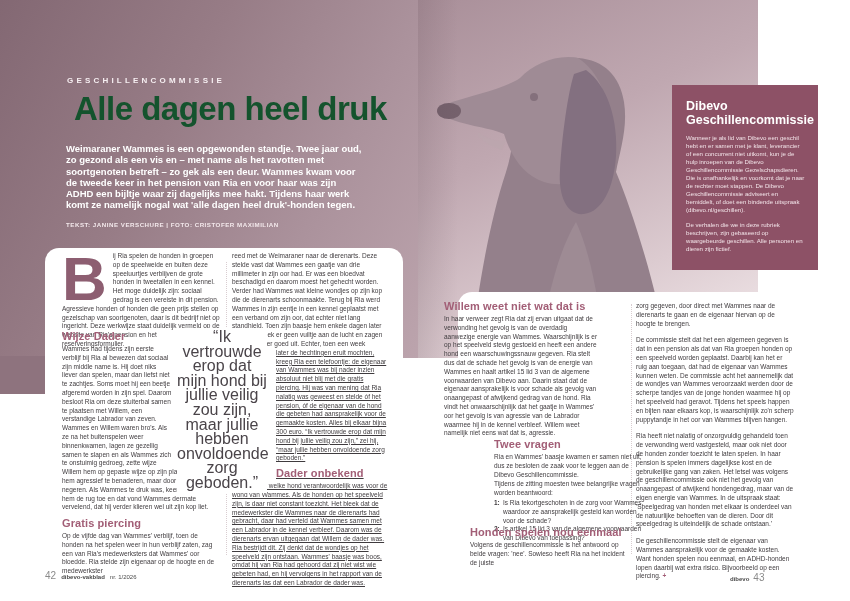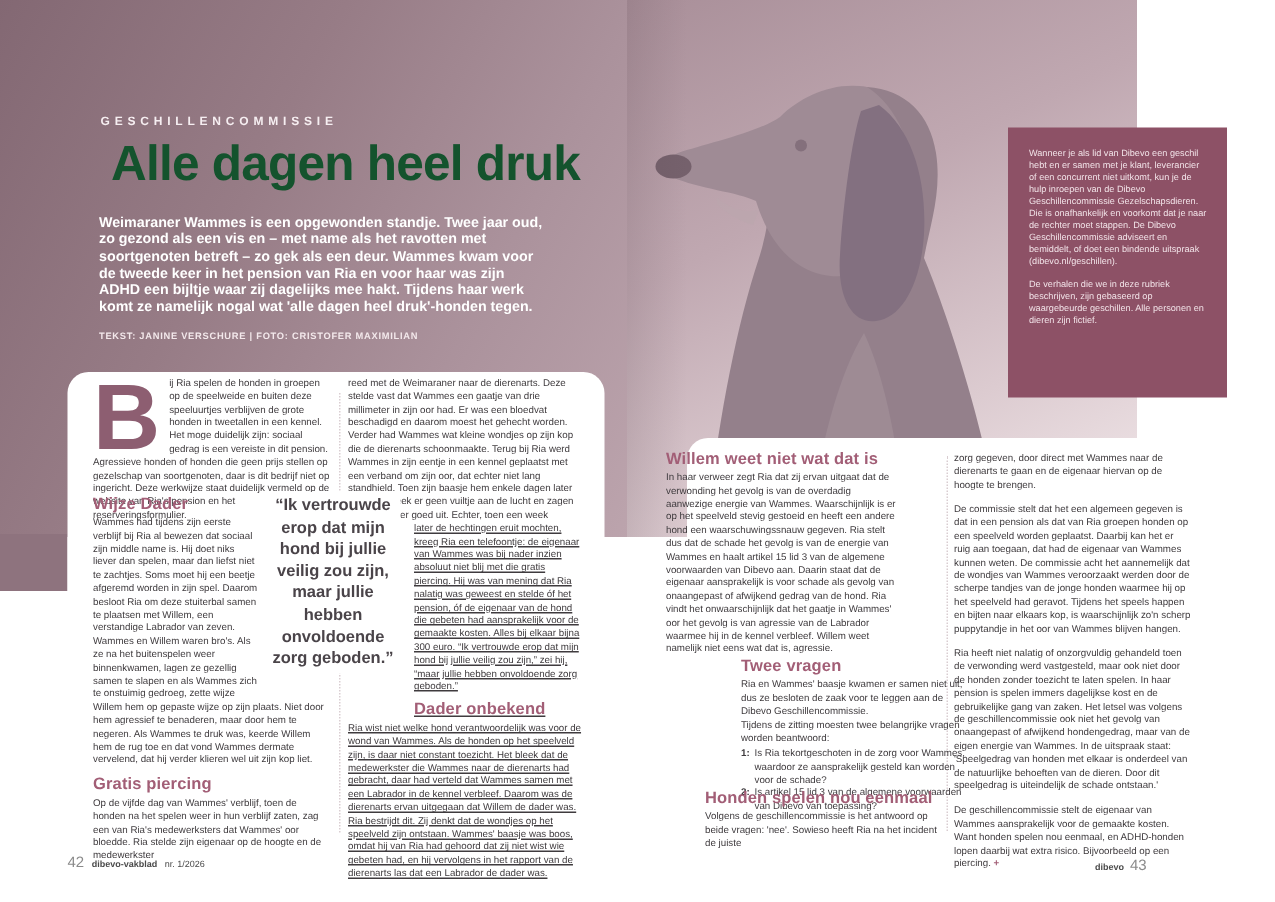--- a/index.html
+++ b/index.html
@@ -47,21 +47,21 @@
   .wijze-sec{position:absolute;left:62px;top:330px;width:158px;}
   .push-r{float:right;width:48px;height:122px;}
   .gratis-sec{position:absolute;left:62px;top:517px;width:158px;}
 
   .colb{position:absolute;left:232px;top:252px;width:156px;}
   .colb .flow{margin-top:0;text-decoration:underline;}
   .push-l{float:left;width:44px;height:128px;}
   .colb h3.sub{margin-top:4px;}
 
   .pullquote{position:absolute;left:177px;top:328px;width:90px;background:#ffffff;
-    text-align:center;font-size:11px;line-height:14.6px;color:#4a4449;padding:2px 0;font-weight:bold;}
+    text-align:center;font-size:16px;line-height:14.6px;color:#4a4449;padding:2px 0;}
 
   
   .willem-sec{position:absolute;left:444px;top:300px;width:156px;}
   .vragen-sec{position:absolute;left:494px;top:438px;width:156px;}
   .vragen-sec p{margin:0 0 1px 0;}
   .qitem{display:flex;margin:0;}
   .qnum{flex:0 0 9px;font-size:6.5px;line-height:8.8px;font-weight:bold;}
   .qtext{flex:1;font-size:6.5px;line-height:8.8px;}
   .honden-sec{position:absolute;left:470px;top:526px;width:156px;}
   .col2{position:absolute;left:636px;top:302px;width:158px;}
@@ -167,20 +167,21 @@
   </div>
 
   <div class="col2">
     <p class="body">zorg gegeven, door direct met Wammes naar de dierenarts te gaan en de eigenaar hiervan op de hoogte te brengen.</p>
     <p class="body">De commissie stelt dat het een algemeen gegeven is dat in een pension als dat van Ria groepen honden op een speelveld worden geplaatst. Daarbij kan het er ruig aan toegaan, dat had de eigenaar van Wammes kunnen weten. De commissie acht het aannemelijk dat de wondjes van Wammes veroorzaakt werden door de scherpe tandjes van de jonge honden waarmee hij op het speelveld had geravot. Tijdens het speels happen en bijten naar elkaars kop, is waarschijnlijk zo'n scherp puppytandje in het oor van Wammes blijven hangen.</p>
     <p class="body">Ria heeft niet nalatig of onzorgvuldig gehandeld toen de verwonding werd vastgesteld, maar ook niet door de honden zonder toezicht te laten spelen. In haar pension is spelen immers dagelijkse kost en de gebruikelijke gang van zaken. Het letsel was volgens de geschillencommissie ook niet het gevolg van onaangepast of afwijkend hondengedrag, maar van de eigen energie van Wammes. In de uitspraak staat: 'Speelgedrag van honden met elkaar is onderdeel van de natuurlijke behoeften van de dieren. Door dit speelgedrag is uiteindelijk de schade ontstaan.'</p>
     <p class="body"><span>De geschillencommissie stelt de eigenaar van Wammes aansprakelijk voor de gemaakte kosten. Want honden spelen nou eenmaal, en ADHD-honden lopen daarbij wat extra risico. Bijvoorbeeld op een piercing.</span> <span class="end-mark">+</span></p>
   </div>
 
   <div class="sidebar">
+    <h2>Dibevo Geschillencommissie</h2>
     <p>Wanneer je als lid van Dibevo een geschil hebt en er samen met je klant, leverancier of een concurrent niet uitkomt, kun je de hulp inroepen van de Dibevo Geschillencommissie Gezelschapsdieren. Die is onafhankelijk en voorkomt dat je naar de rechter moet stappen. De Dibevo Geschillencommissie adviseert en bemiddelt, of doet een bindende uitspraak (dibevo.nl/geschillen).</p>
     <p>De verhalen die we in deze rubriek beschrijven, zijn gebaseerd op waargebeurde geschillen. Alle personen en dieren zijn fictief.</p>
   </div>
 
   <div class="footer-l">
     <span class="pgnum">42</span>
     <span class="mag">dibevo-vakblad</span>
     <span class="issue">nr. 1/2026</span>
   </div>
   <div class="footer-r">

